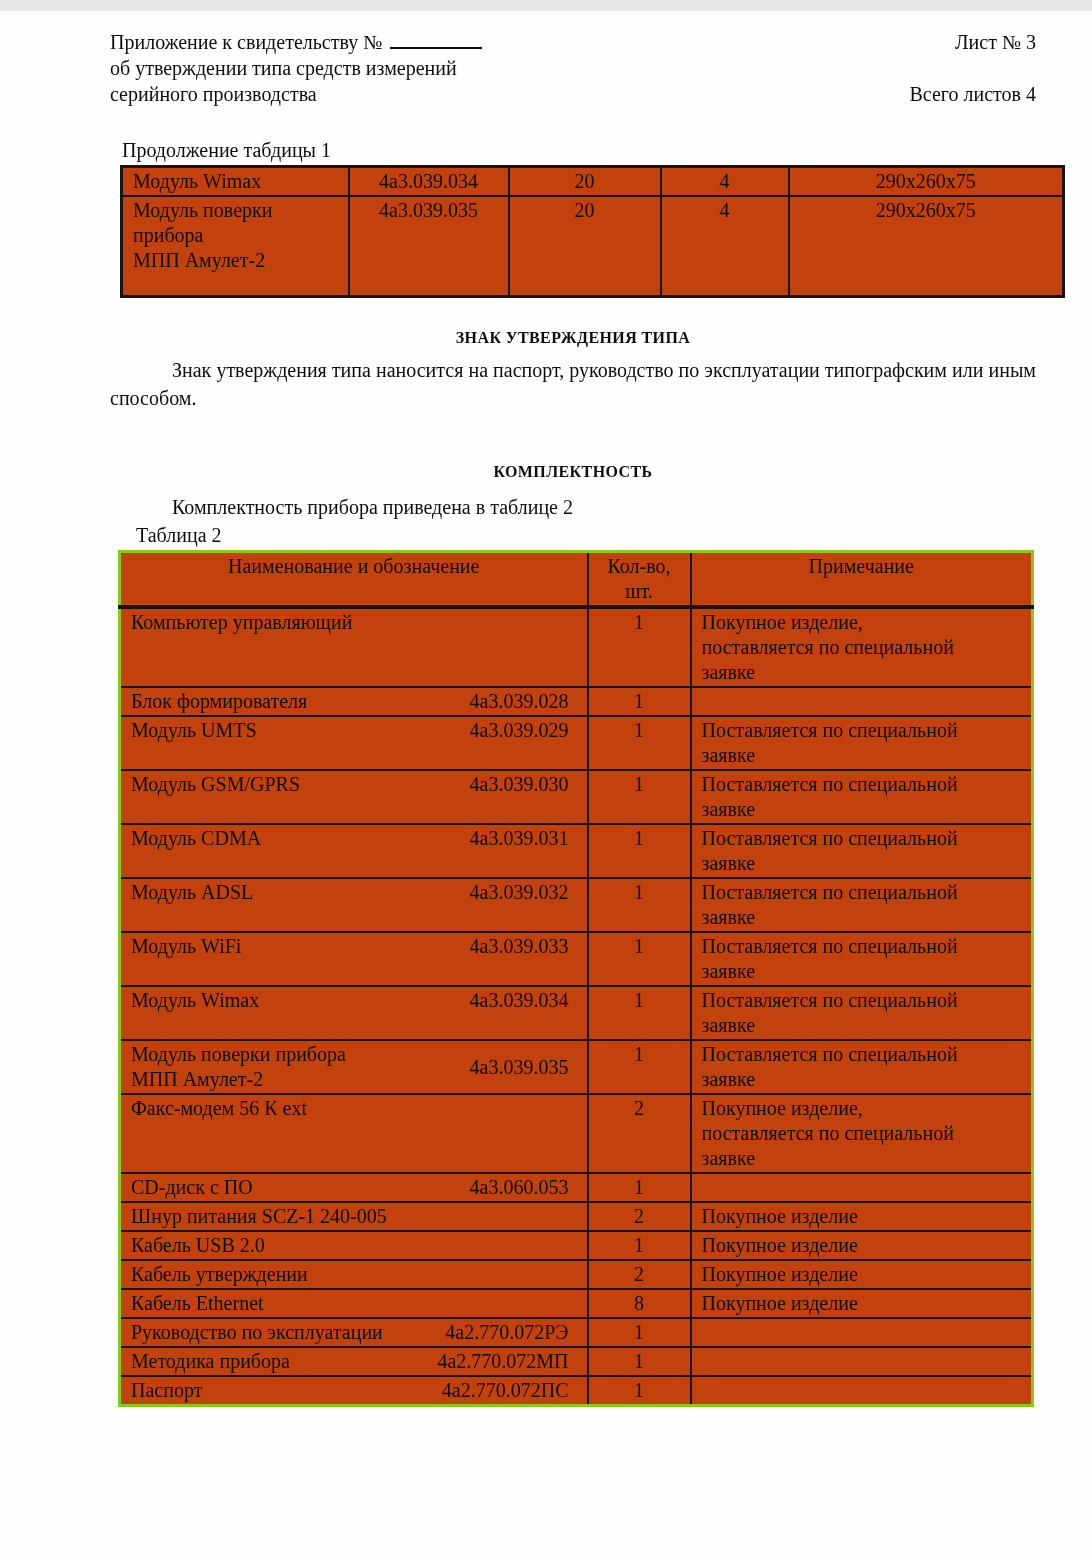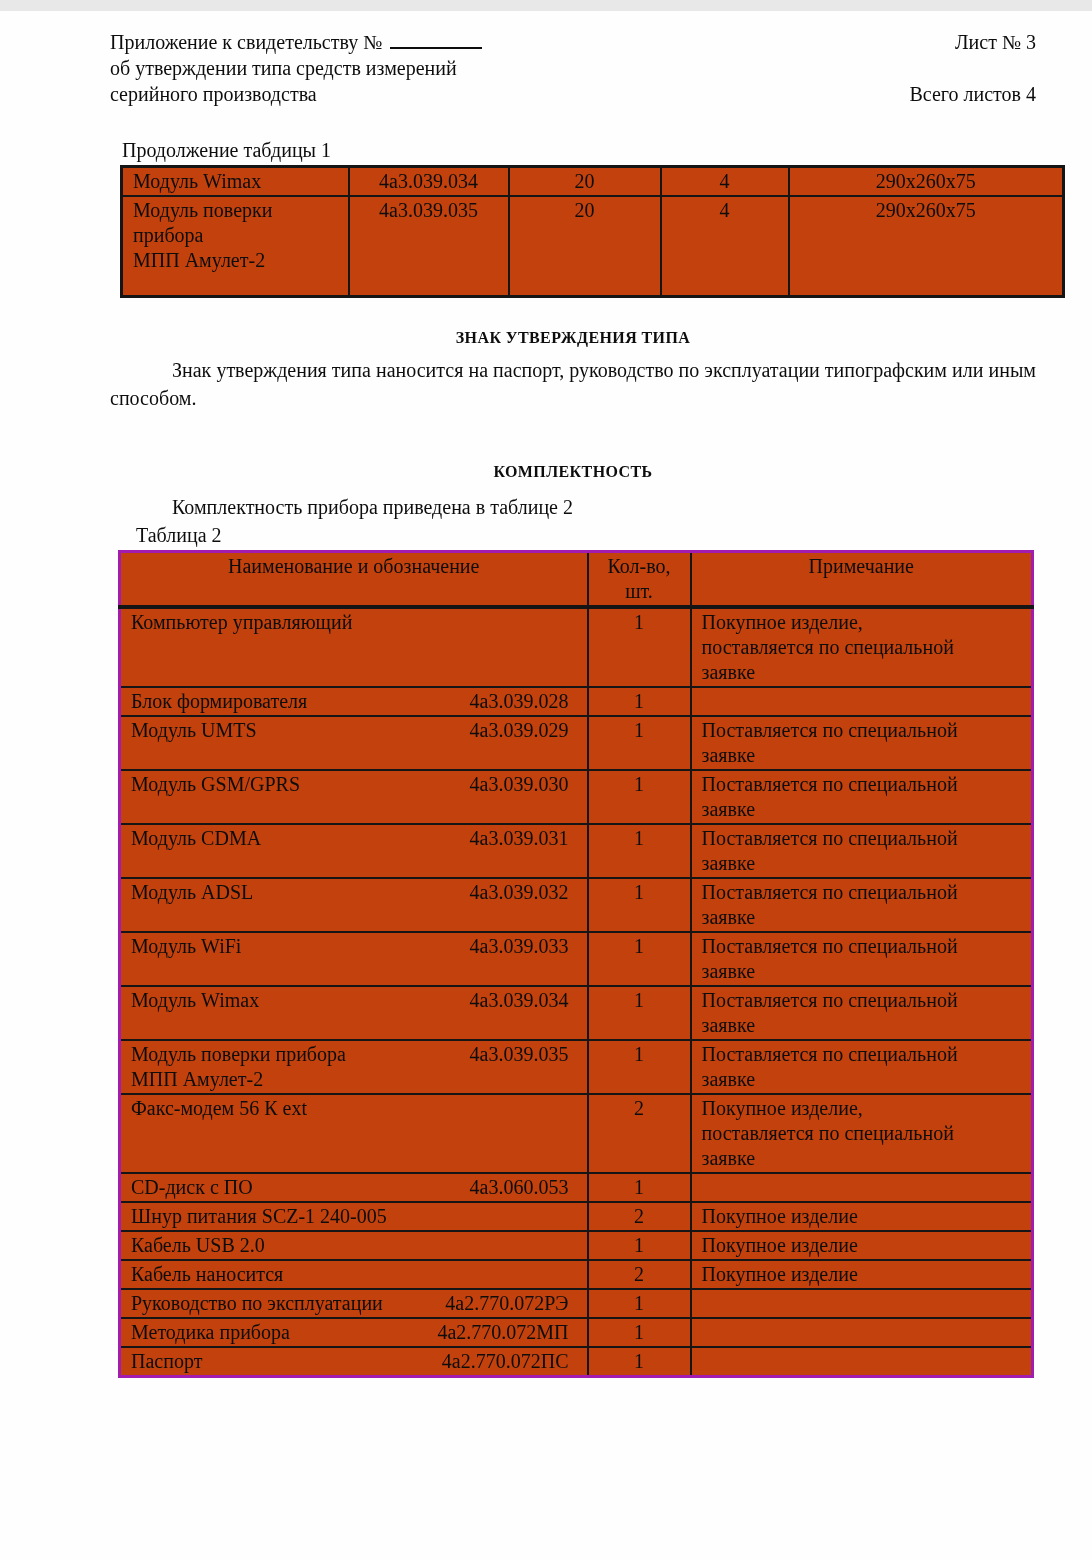--- a/index.html
+++ b/index.html
@@ -69,27 +69,27 @@
     font-weight: normal;
     line-height: 25px;
     white-space: pre-line;
     overflow: hidden;
   }
   .t1 { width: 942px; margin: 2px 0 0 10px; border: 3px solid #151515; }
   .t1 td.c-center { text-align: center; }
 
   .caption1 { margin: 30px 0 0 12px; line-height: 26px; }
 
-  .t2 { width: 913px; margin: 2px 0 0 8px; border: 3px solid #a21caf; }
+  .t2 { width: 913px; margin: 2px 0 0 8px; border: 3px solid #84cc16; }
   .t2 th { text-align: center; border-bottom: 4px solid #151515; }
   .t2 td.c-qty { text-align: center; }
   .rowline {
     display: flex;
     justify-content: space-between;
-    align-items: flex-start;
+    align-items: center;
     gap: 6px;
   }
   .rowline .nm { white-space: pre-line; }
   .rowline .dsg { white-space: nowrap; padding-right: 8px; }
   .t1 .tall-cell { height: 96px; }
 </style>
 </head>
 <body>
 
 <div class="page">
@@ -231,22 +231,27 @@
           <td><div class="rowline"><span class="nm">Шнур питания SCZ-1 240-005</span><span class="dsg"></span></div></td>
           <td class="c-qty">2</td>
           <td>Покупное изделие</td>
         </tr>
         <tr>
           <td><div class="rowline"><span class="nm">Кабель USB 2.0</span><span class="dsg"></span></div></td>
           <td class="c-qty">1</td>
           <td>Покупное изделие</td>
         </tr>
         <tr>
-          <td><div class="rowline"><span class="nm">Кабель наносится</span><span class="dsg"></span></div></td>
+          <td><div class="rowline"><span class="nm">Кабель утверждении</span><span class="dsg"></span></div></td>
           <td class="c-qty">2</td>
+          <td>Покупное изделие</td>
+        </tr>
+        <tr>
+          <td><div class="rowline"><span class="nm">Кабель Ethernet</span><span class="dsg"></span></div></td>
+          <td class="c-qty">8</td>
           <td>Покупное изделие</td>
         </tr>
         <tr>
           <td><div class="rowline"><span class="nm">Руководство по эксплуатации</span><span class="dsg">4а2.770.072РЭ</span></div></td>
           <td class="c-qty">1</td>
           <td></td>
         </tr>
         <tr>
           <td><div class="rowline"><span class="nm">Методика прибора</span><span class="dsg">4а2.770.072МП</span></div></td>
           <td class="c-qty">1</td>

